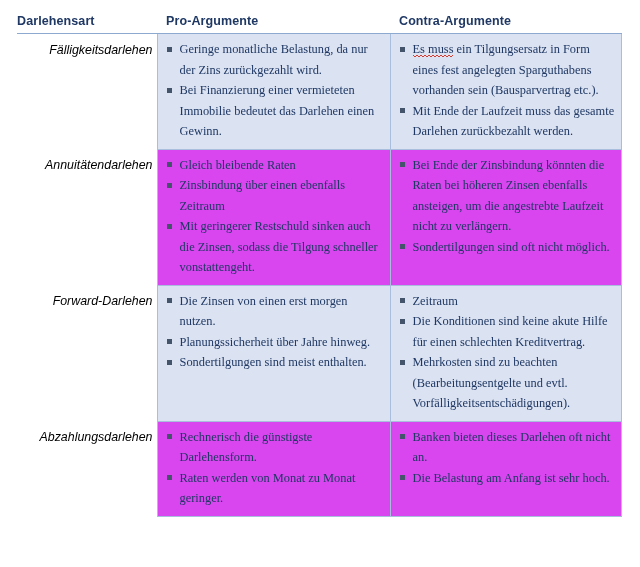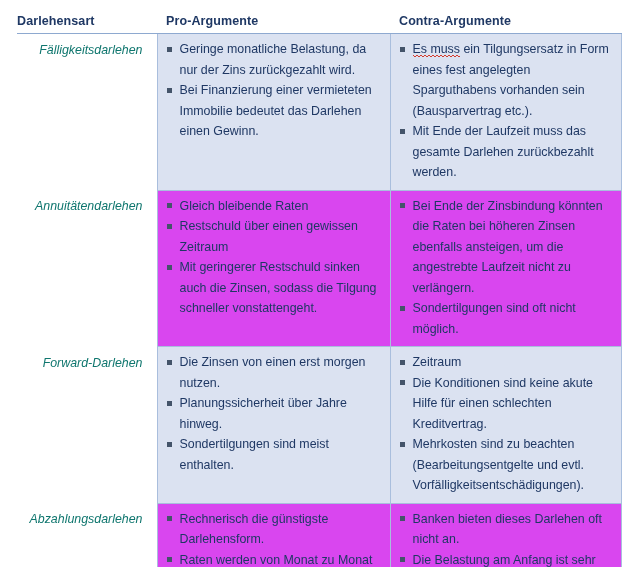--- a/index.html
+++ b/index.html
@@ -55,23 +55,23 @@
     vertical-align: top;
     font-size: 12.4px;
     line-height: 20.5px;
     padding: 5px 6px 7px 8px;
     border: 1px solid #a9bedd;
   }
 
   tbody td.type-cell {
     border: none;
     font-style: italic;
-    color: #0f766e;
+    color: #000000;
     text-align: right;
-    padding-right: 14px;
+    padding-right: 4px;
     padding-top: 6px;
     font-size: 12.4px;
     background: #ffffff;
   }
 
   tr.shaded td.arg-cell { background: #dbe2f1; }
   tr.plain  td.arg-cell { background: #d946ef; }
 
   ul.args {
     margin: 0;
@@ -86,21 +86,21 @@
   }
   ul.args li .bullet {
     position: absolute;
     left: 1px;
     top: 7.5px;
     width: 5px;
     height: 5px;
     background: #44546a;
     display: block;
   }
-  ul.args li .txt { display: inline; }
+  ul.args li .txt { display: inline; font-family: Liberation Serif, serif; }
 
   .spell {
     text-decoration: none;
     background-image:
       repeating-linear-gradient(135deg,
         #d33a2c 0px, #d33a2c 1.1px,
         rgba(0,0,0,0) 1.1px, rgba(0,0,0,0) 2.2px);
     background-repeat: repeat-x;
     background-size: 4px 2.4px;
     background-position: left bottom 0px;
@@ -142,21 +142,21 @@
               <li><span class="bullet"></span><span class="txt"><span class="spell">Es  muss</span> ein Tilgungsersatz in Form eines fest angelegten Sparguthabens vorhanden sein (Bausparvertrag etc.).</span></li>
               <li><span class="bullet"></span><span class="txt">Mit Ende der Laufzeit muss das gesamte Darlehen zurückbezahlt werden.</span></li>
             </ul>
           </td>
         </tr>
         <tr class="plain">
           <td class="type-cell">Annuitätendarlehen</td>
           <td class="arg-cell">
             <ul class="args">
               <li><span class="bullet"></span><span class="txt">Gleich bleibende Raten</span></li>
-              <li><span class="bullet"></span><span class="txt">Restschuld über einen gewissen Zeitraum</span></li>
+              <li><span class="bullet"></span><span class="txt">Zinsbindung über einen ebenfalls Zeitraum</span></li>
               <li><span class="bullet"></span><span class="txt">Mit geringerer Restschuld sinken auch die Zinsen, sodass die Tilgung schneller vonstattengeht.</span></li>
             </ul>
           </td>
           <td class="arg-cell">
             <ul class="args">
               <li><span class="bullet"></span><span class="txt">Bei Ende der Zinsbindung könnten die Raten bei höheren Zinsen ebenfalls ansteigen, um die angestrebte Laufzeit nicht zu verlängern.</span></li>
               <li><span class="bullet"></span><span class="txt">Sondertilgungen sind oft nicht möglich.</span></li>
             </ul>
           </td>
         </tr>

